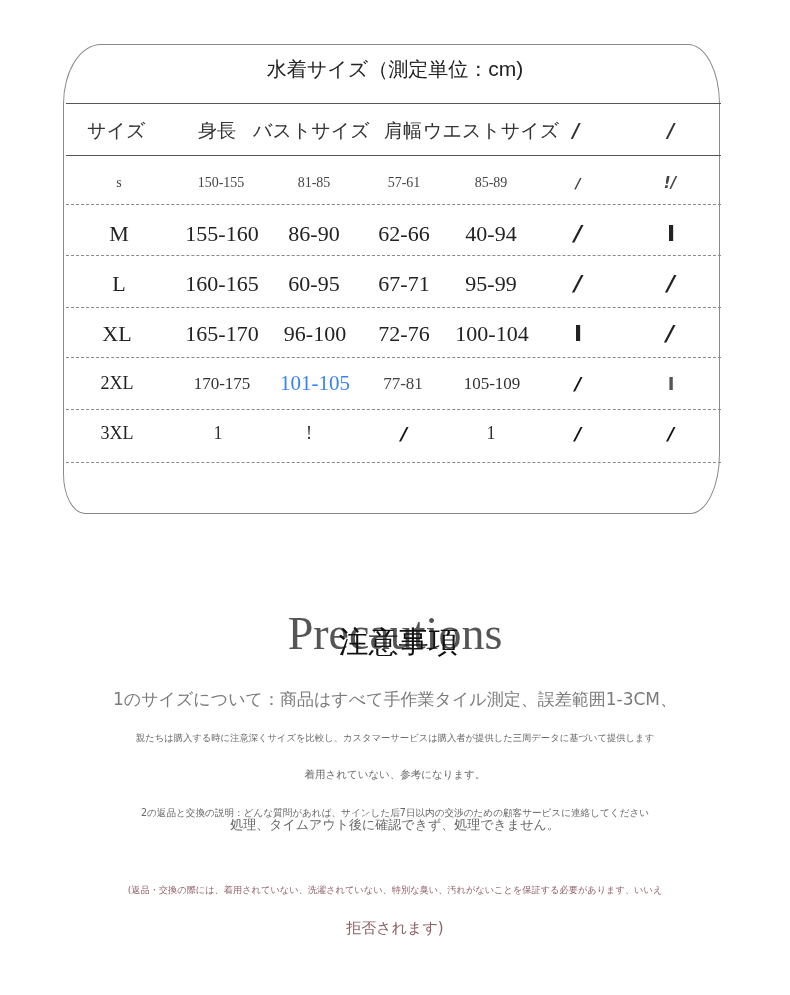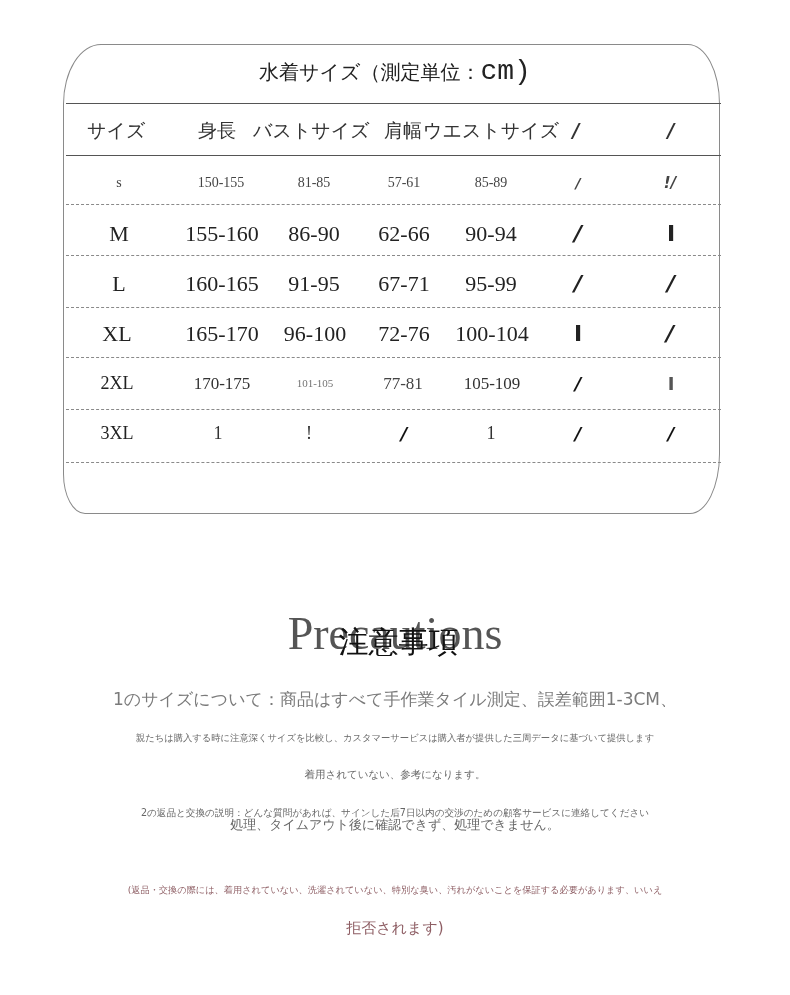--- a/index.html
+++ b/index.html
@@ -9,21 +9,21 @@
     }
     .frame {
       position: absolute; left: 63px; top: 44px; width: 657px; height: 470px;
       border: 1px solid #8a8a8a; border-radius: 38px 32px 30px 22px / 60px 60px 60px 40px;
       box-sizing: border-box;
     }
     .title {
       position: absolute; left: 0; right: 0; top: 56px; text-align: center;
       font-family: "DejaVu Sans", sans-serif; font-size: 20px; color: #222;
     }
-    .title .unit { font-family: Liberation Mono, monospace; font-size: 28px; }
+    .title .unit { font-family: Liberation Sans, sans-serif; font-size: 21px; }
     .hline { position: absolute; left: 66px; width: 655px; height: 0; border-top: 1px solid #555; }
     .dline { position: absolute; left: 66px; width: 655px; height: 0; border-top: 1px dashed #8a8a8a; }
     .row { position: absolute; left: 3px; width: 776px; height: 50px; }
     .cell { position: absolute; transform: translateX(-50%); white-space: nowrap; top: 50%; margin-top: -0.6em; line-height: 1.2em; }
     .hdr .cell { font-family: "DejaVu Sans", sans-serif; font-size: 19px; color: #333; }
     .hdr .cell.left { transform: none; }
     .small .cell { font-size: 14px; color: #444; }
     .big .cell { font-size: 22px; color: #222; }
     .slash { font-family: "DejaVu Sans", sans-serif; font-style: italic; font-weight: bold; color: #111; font-size: 18px; }
     .blur { filter: blur(0.7px); color: #555; }
@@ -76,30 +76,30 @@
   <span class="cell slash" style="left:575px">/</span>
   <span class="cell slash blur" style="left:667px;font-size:15px">!/</span>
 </div>
 <div class="dline" style="top:204px"></div>
 
 <div class="row big" style="top:209px">
   <span class="cell" style="left:116px">M</span>
   <span class="cell" style="left:219px">155-160</span>
   <span class="cell" style="left:311px">86-90</span>
   <span class="cell" style="left:401px">62-66</span>
-  <span class="cell" style="left:488px">90-94</span>
+  <span class="cell" style="left:488px">40-94</span>
   <span class="cell slash" style="left:575px">/</span>
   <span class="cell slash blur" style="left:668px;font-style:normal">I</span>
 </div>
 <div class="dline" style="top:255px"></div>
 
 <div class="row big" style="top:259px">
   <span class="cell" style="left:116px">L</span>
   <span class="cell" style="left:219px">160-165</span>
-  <span class="cell" style="left:311px">91-95</span>
+  <span class="cell" style="left:311px">60-95</span>
   <span class="cell" style="left:401px">67-71</span>
   <span class="cell" style="left:488px">95-99</span>
   <span class="cell slash" style="left:575px">/</span>
   <span class="cell slash" style="left:668px">/</span>
 </div>
 <div class="dline" style="top:307px"></div>
 
 <div class="row big" style="top:309px">
   <span class="cell" style="left:114px">XL</span>
   <span class="cell" style="left:219px">165-170</span>
@@ -107,21 +107,21 @@
   <span class="cell" style="left:401px">72-76</span>
   <span class="cell" style="left:489px">100-104</span>
   <span class="cell slash blur" style="left:575px;font-style:normal">I</span>
   <span class="cell slash blur" style="left:667px">/</span>
 </div>
 <div class="dline" style="top:357px"></div>
 
 <div class="row" style="top:359px;font-size:18px">
   <span class="cell" style="left:114px">2XL</span>
   <span class="cell" style="left:219px;font-size:17px;color:#333">170-175</span>
-  <span class="cell" style="left:312px;font-size:11px;color:#737373">101-105</span>
+  <span class="cell" style="left:312px;font-size:21px;color:#3b82f6">101-105</span>
   <span class="cell" style="left:400px;font-size:17px;color:#444">77-81</span>
   <span class="cell" style="left:489px;font-size:17px;color:#333">105-109</span>
   <span class="cell slash" style="left:575px">/</span>
   <span class="cell slash blur" style="left:668px;font-style:normal">I</span>
 </div>
 <div class="dline" style="top:409px"></div>
 
 <div class="row" style="top:409px;font-size:18px">
   <span class="cell" style="left:114px">3XL</span>
   <span class="cell" style="left:215px;color:#333">1</span>

